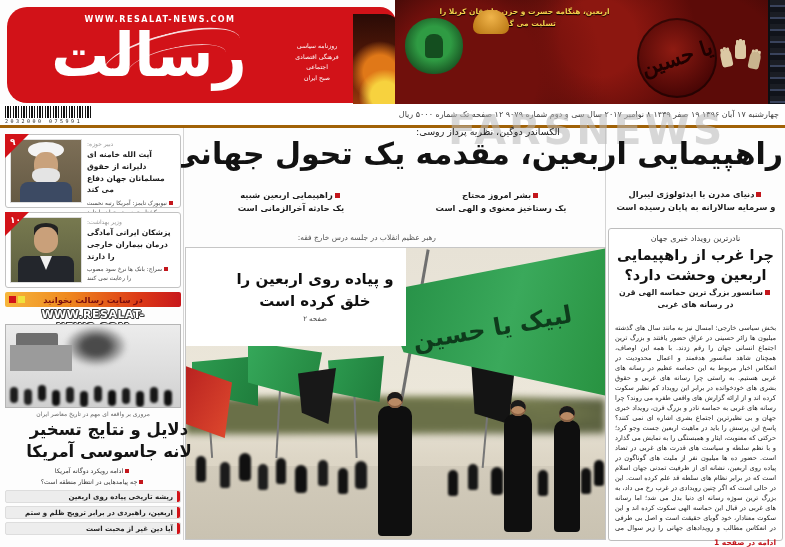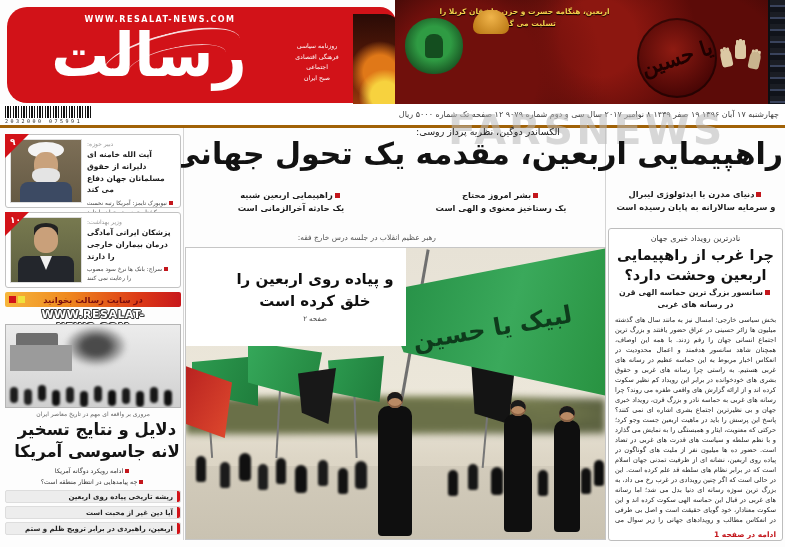--- a/index.html
+++ b/index.html
@@ -62,21 +62,21 @@
   .red-sq{display:inline-block;width:5px;height:5px;background:#c3161c;margin:0 2px;}
   .red-sq.small{width:4px;height:4px;}
   .rc-bullet-top{left:612px;top:188px;width:168px;text-align:center;font-size:8.3px;font-weight:bold;line-height:1.6;color:#1c1c1c;direction:rtl;}
   
   .vline{width:1px;background:#d4d4d4;top:128px;height:412px;}
   .vl1{left:183px;} .vl2{left:605px;}
   
   .rc-box{left:608px;top:228px;width:175px;height:313px;border:1px solid #bdbdbd;border-radius:3px;background:#fff;padding:4px 6px;box-sizing:border-box;direction:rtl;}
   .rc-kicker{text-align:center;font-size:8px;color:#333;margin-top:1px;}
   .rc-title{text-align:center;font-size:14.5px;font-weight:800;line-height:1.35;color:#121212;margin:3px 0 2px;}
-  .rc-bullet{text-align:center;font-size:7.8px;font-weight:bold;line-height:1.5;color:#1c1c1c;margin-bottom:4px;}
+  .rc-bullet{text-align:center;font-size:7.8px;font-weight:bold;line-height:1.5;color:#1c1c1c;margin-bottom:12px;}
   .rc-body{font-size:6.6px;line-height:1.52;text-align:justify;color:#1c1c1c;height:212px;overflow:hidden;}
   .rc-more{color:#c3161c;font-size:7.5px;font-weight:bold;margin-top:3px;text-align:right;}
   
   .quote{left:190px;top:233px;width:250px;direction:rtl;z-index:3;}
   .q-kicker{font-size:7.5px;color:#555;text-align:right;margin-right:4px;}
   .q-lines{font-size:15px;font-weight:800;color:#0f0f0f;text-align:center;line-height:1.5;margin-top:3px;}
   .q-page{font-size:7px;color:#444;text-align:center;margin-top:2px;}
   
   .photo{left:185px;top:247px;width:421px;height:293px;border:1px solid #c6c6c6;box-sizing:border-box;overflow:hidden;
     background:linear-gradient(#e7e2d6 0%,#ece7da 52%,#ddd6c6 72%,#d3ccba 100%);}
@@ -153,21 +153,21 @@
     background:linear-gradient(#ececec,#dcdcdc 60%,#cfcfcf);}
   .bw-tree{position:absolute;left:58px;top:0;width:64px;height:42px;filter:blur(2px);
     background:radial-gradient(ellipse,#4a4a4a 28%,rgba(74,74,74,0) 70%);}
   .bw-wall{position:absolute;left:4px;top:20px;width:62px;height:26px;background:#9b9b9b;}
   .bw-truck{position:absolute;left:10px;top:8px;width:42px;height:18px;background:#6e6e6e;border-radius:2px;}
   .bw-crowd{position:absolute;left:0;bottom:0;width:100%;height:36px;filter:blur(.8px);}
   .bw-blob{position:absolute;left:4px;bottom:4px;width:8px;height:16px;border-radius:4px;background:#1c1c1c;
     box-shadow:14px 2px 0 #222,28px -2px 0 #161616,42px 3px 0 #101010,56px 0 0 #1e1e1e,70px 4px 0 #141414,
     84px -1px 0 #1a1a1a,98px 3px 0 #0f0f0f,112px 1px 0 #191919,126px 4px 0 #121212,140px 0 0 #171717,154px 3px 0 #101010;}
   .bw-cap{left:5px;top:410px;width:176px;text-align:center;font-size:6px;color:#666;direction:rtl;}
-  .bh{left:9px;top:419px;width:176px;text-align:center;font-size:16.5px;font-weight:800;line-height:1.35;color:#141414;direction:rtl;}
+  .bh{left:21px;top:419px;width:176px;text-align:center;font-size:16.5px;font-weight:800;line-height:1.35;color:#141414;direction:rtl;}
   .bb{left:5px;top:465px;width:176px;text-align:center;font-size:6.3px;color:#333;line-height:1.8;direction:rtl;}
   .items{left:5px;top:490px;width:176px;}
   .item{position:relative;height:13px;margin-bottom:3px;background:#ededed;border:1px solid #ddd;border-radius:2px;
     display:flex;align-items:center;direction:rtl;padding:0 7px 0 4px;font-size:7px;font-weight:bold;color:#222;box-sizing:border-box;}
   .item::before{content:"";position:absolute;right:0;top:0;bottom:0;width:3px;background:#d21218;border-radius:0 2px 2px 0;}
 </style>
 </head>
 <body>
 
 <div class="abs masthead">
@@ -333,15 +333,15 @@
 <div class="abs bh z2">
   <span>دلایل و نتایج تسخیر</span><br>
   <span>لانه جاسوسی آمریکا</span>
 </div>
 <div class="abs bb z2">
   <span class="red-sq small"></span><span>ادامه رویکرد دوگانه آمریکا</span><br>
   <span class="red-sq small"></span><span>چه پیامدهایی در انتظار منطقه است؟</span>
 </div>
 <div class="abs items z2">
   <div class="item">ریشه تاریخی پیاده روی اربعین</div>
+  <div class="item">اربعین، راهبردی در برابر ترویج ظلم و ستم</div>
   <div class="item">آیا دین غیر از محبت است</div>
-  <div class="item">اربعین، راهبردی در برابر ترویج ظلم و ستم</div>
 </div>
 
 </body></html>

